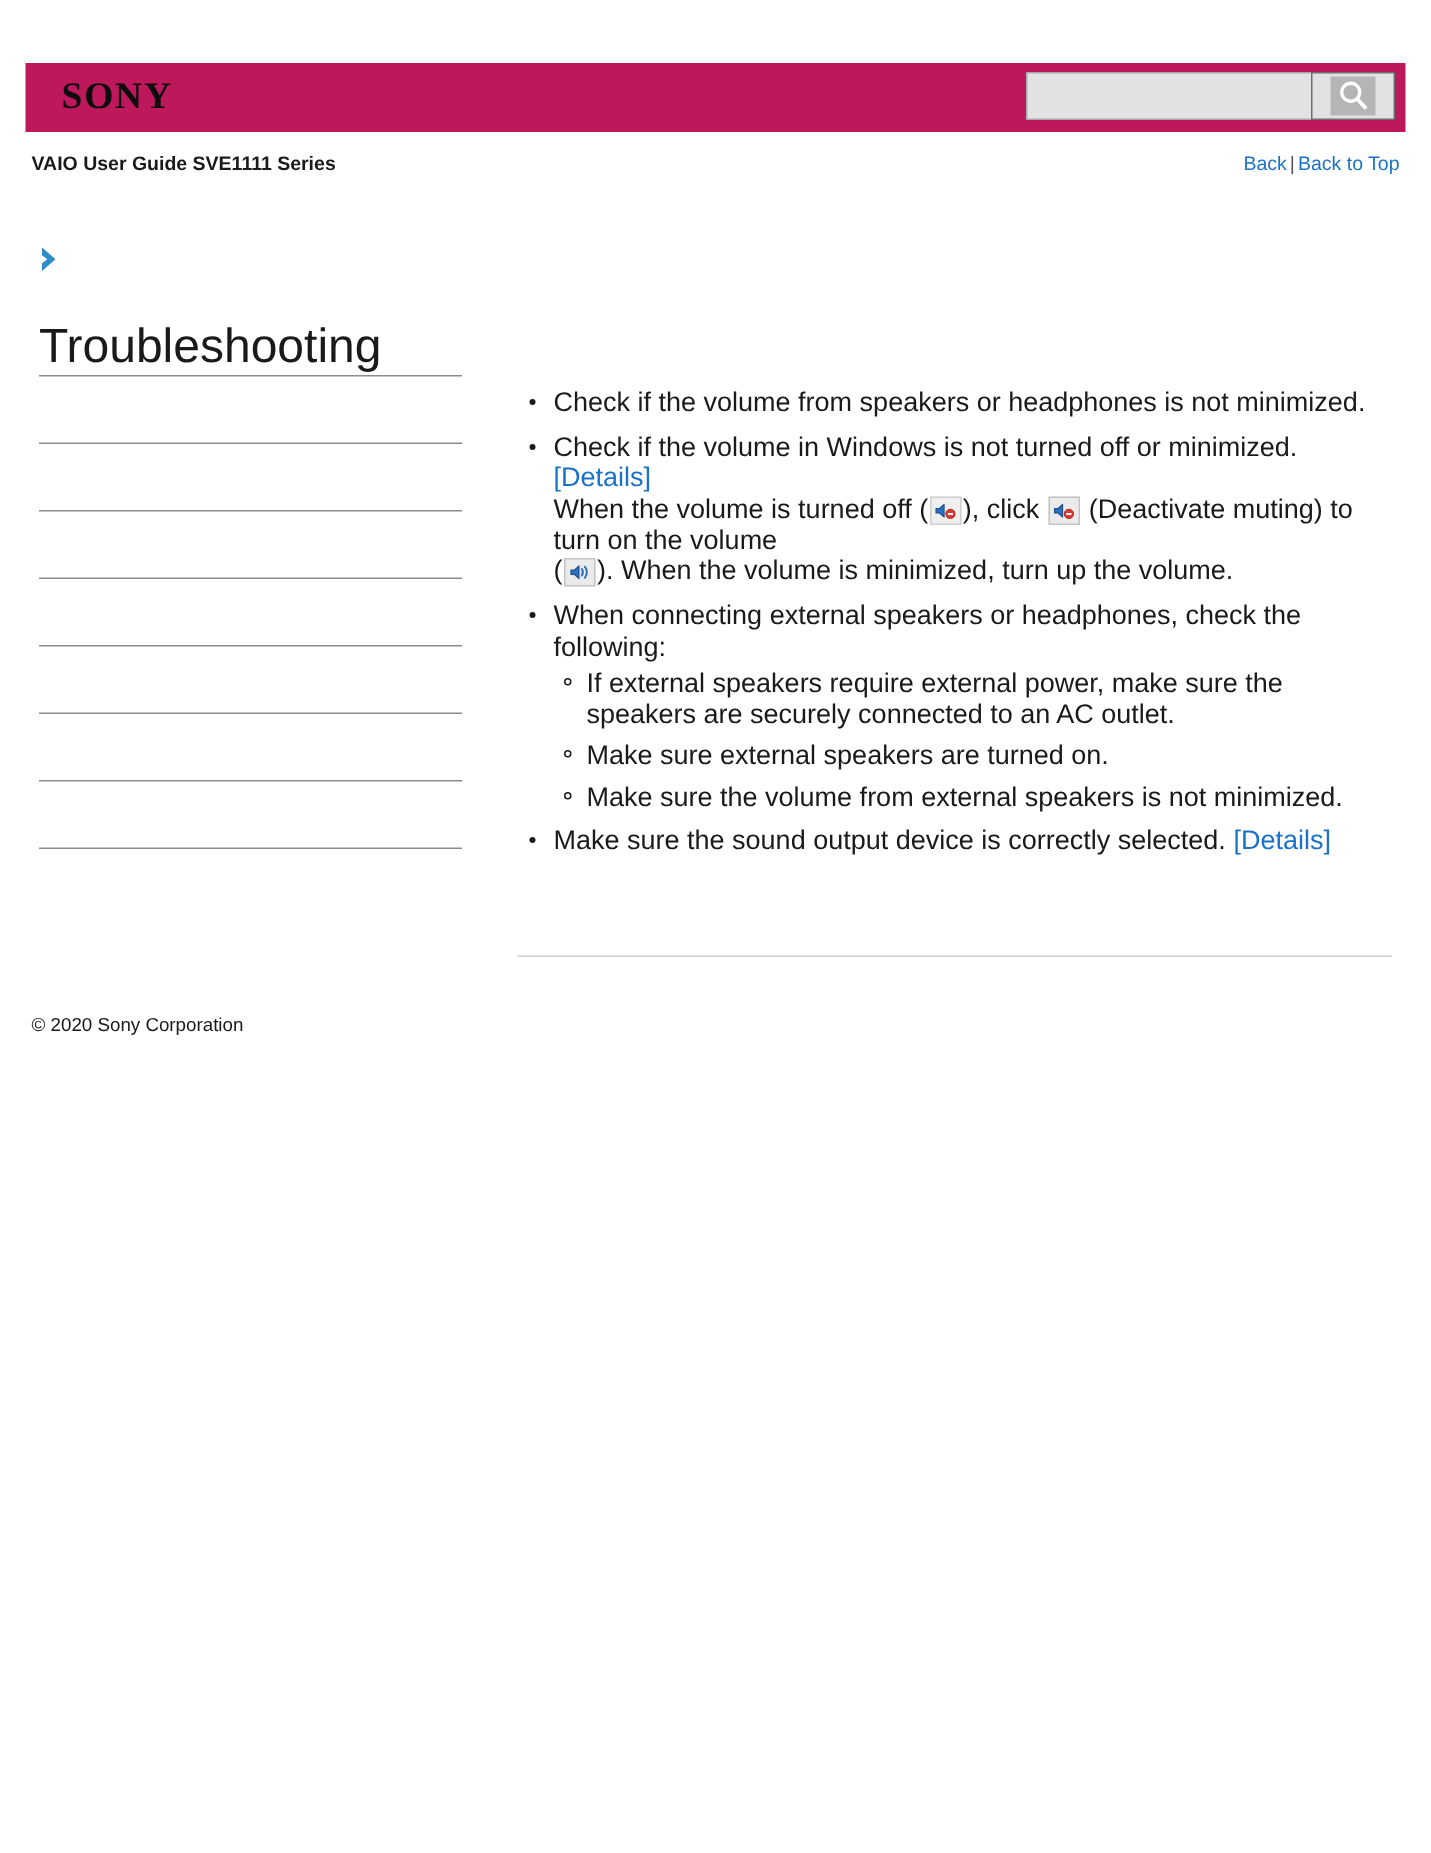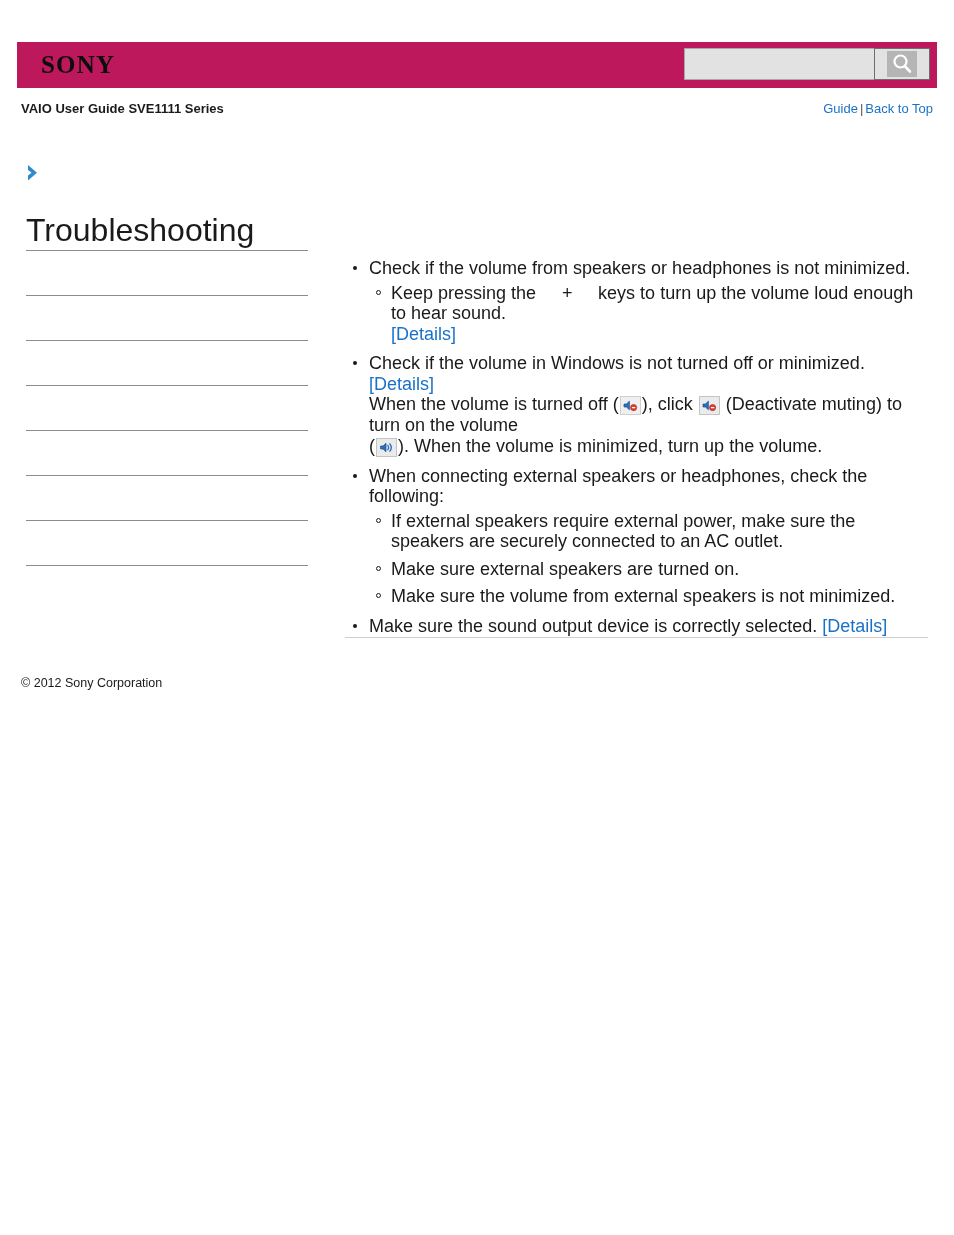--- a/index.html
+++ b/index.html
@@ -261,21 +261,21 @@
           <line x1="13.8" y1="13" x2="19" y2="18.6" stroke="#ffffff" stroke-width="2.6" stroke-linecap="round"></line>
         </svg>
       </span>
     </button>
   </div>
 </div>
 
 <div class="subheader">
   <div class="guide-title">VAIO User Guide SVE1111 Series</div>
   <div class="nav-links">
-    <a href="#">Guide</a><span class="nav-sep">|</span><a href="#">Back to Top</a>
+    <a href="#">Back</a><span class="nav-sep">|</span><a href="#">Back to Top</a>
   </div>
 </div>
 
 <div class="chevron-icon">
   <svg width="20" height="20" viewBox="0 0 20 20">
     <path d="M4 2 L13 9.8 L4 17.6 L4 12.5 L7.6 9.8 L4 7.1 Z" fill="#2e8bcc"></path>
   </svg>
 </div>
 
 <div class="sidebar">
@@ -288,27 +288,20 @@
   <div class="side-item"><span></span></div>
   <div class="side-item"><span></span></div>
   <div class="side-item"><span></span></div>
 </div>
 
 <div class="content">
   <ul class="lvl1">
 
     <li>
       <span>Check if the volume from speakers or headphones is not minimized.</span>
-      <ul class="lvl2">
-        <li>
-          <span>Keep pressing the</span><span class="keygap"></span><span class="plus">+</span><span class="keygap"></span><span>keys to turn up the volume loud enough to hear sound.</span>
-          <br>
-          <a class="details" href="#">[Details]</a>
-        </li>
-      </ul>
     </li>
 
     <li>
       <span>Check if the volume in Windows is not turned off or minimized.</span>
       <a class="details" href="#">[Details]</a>
       <br>
       <span>When the volume is turned off (</span><span class="icon-chip plain"><svg width="15" height="13" viewBox="0 0 15 13">
             <path d="M1 5 L3.4 5 L6.4 2.2 L6.4 10.8 L3.4 8 L1 8 Z" fill="#2a6fc0" stroke="#1d4f8c" stroke-width="0.7" stroke-linejoin="round"></path>
             <circle cx="10.6" cy="8.6" r="3.1" fill="#e03a2f" stroke="#a5211a" stroke-width="0.6"></circle>
             <line x1="8.9" y1="8.6" x2="12.3" y2="8.6" stroke="#ffffff" stroke-width="1.3"></line>
@@ -344,14 +337,14 @@
       <span>Make sure the sound output device is correctly selected.</span>
       <a class="details" href="#">[Details]</a>
     </li>
 
 
   </ul>
 </div>
 
 <div class="content-rule"></div>
 
-<div class="copyright">© 2012 Sony Corporation</div>
+<div class="copyright">© 2020 Sony Corporation</div>
 <div class="page-number">268</div>
 
 </body></html>

